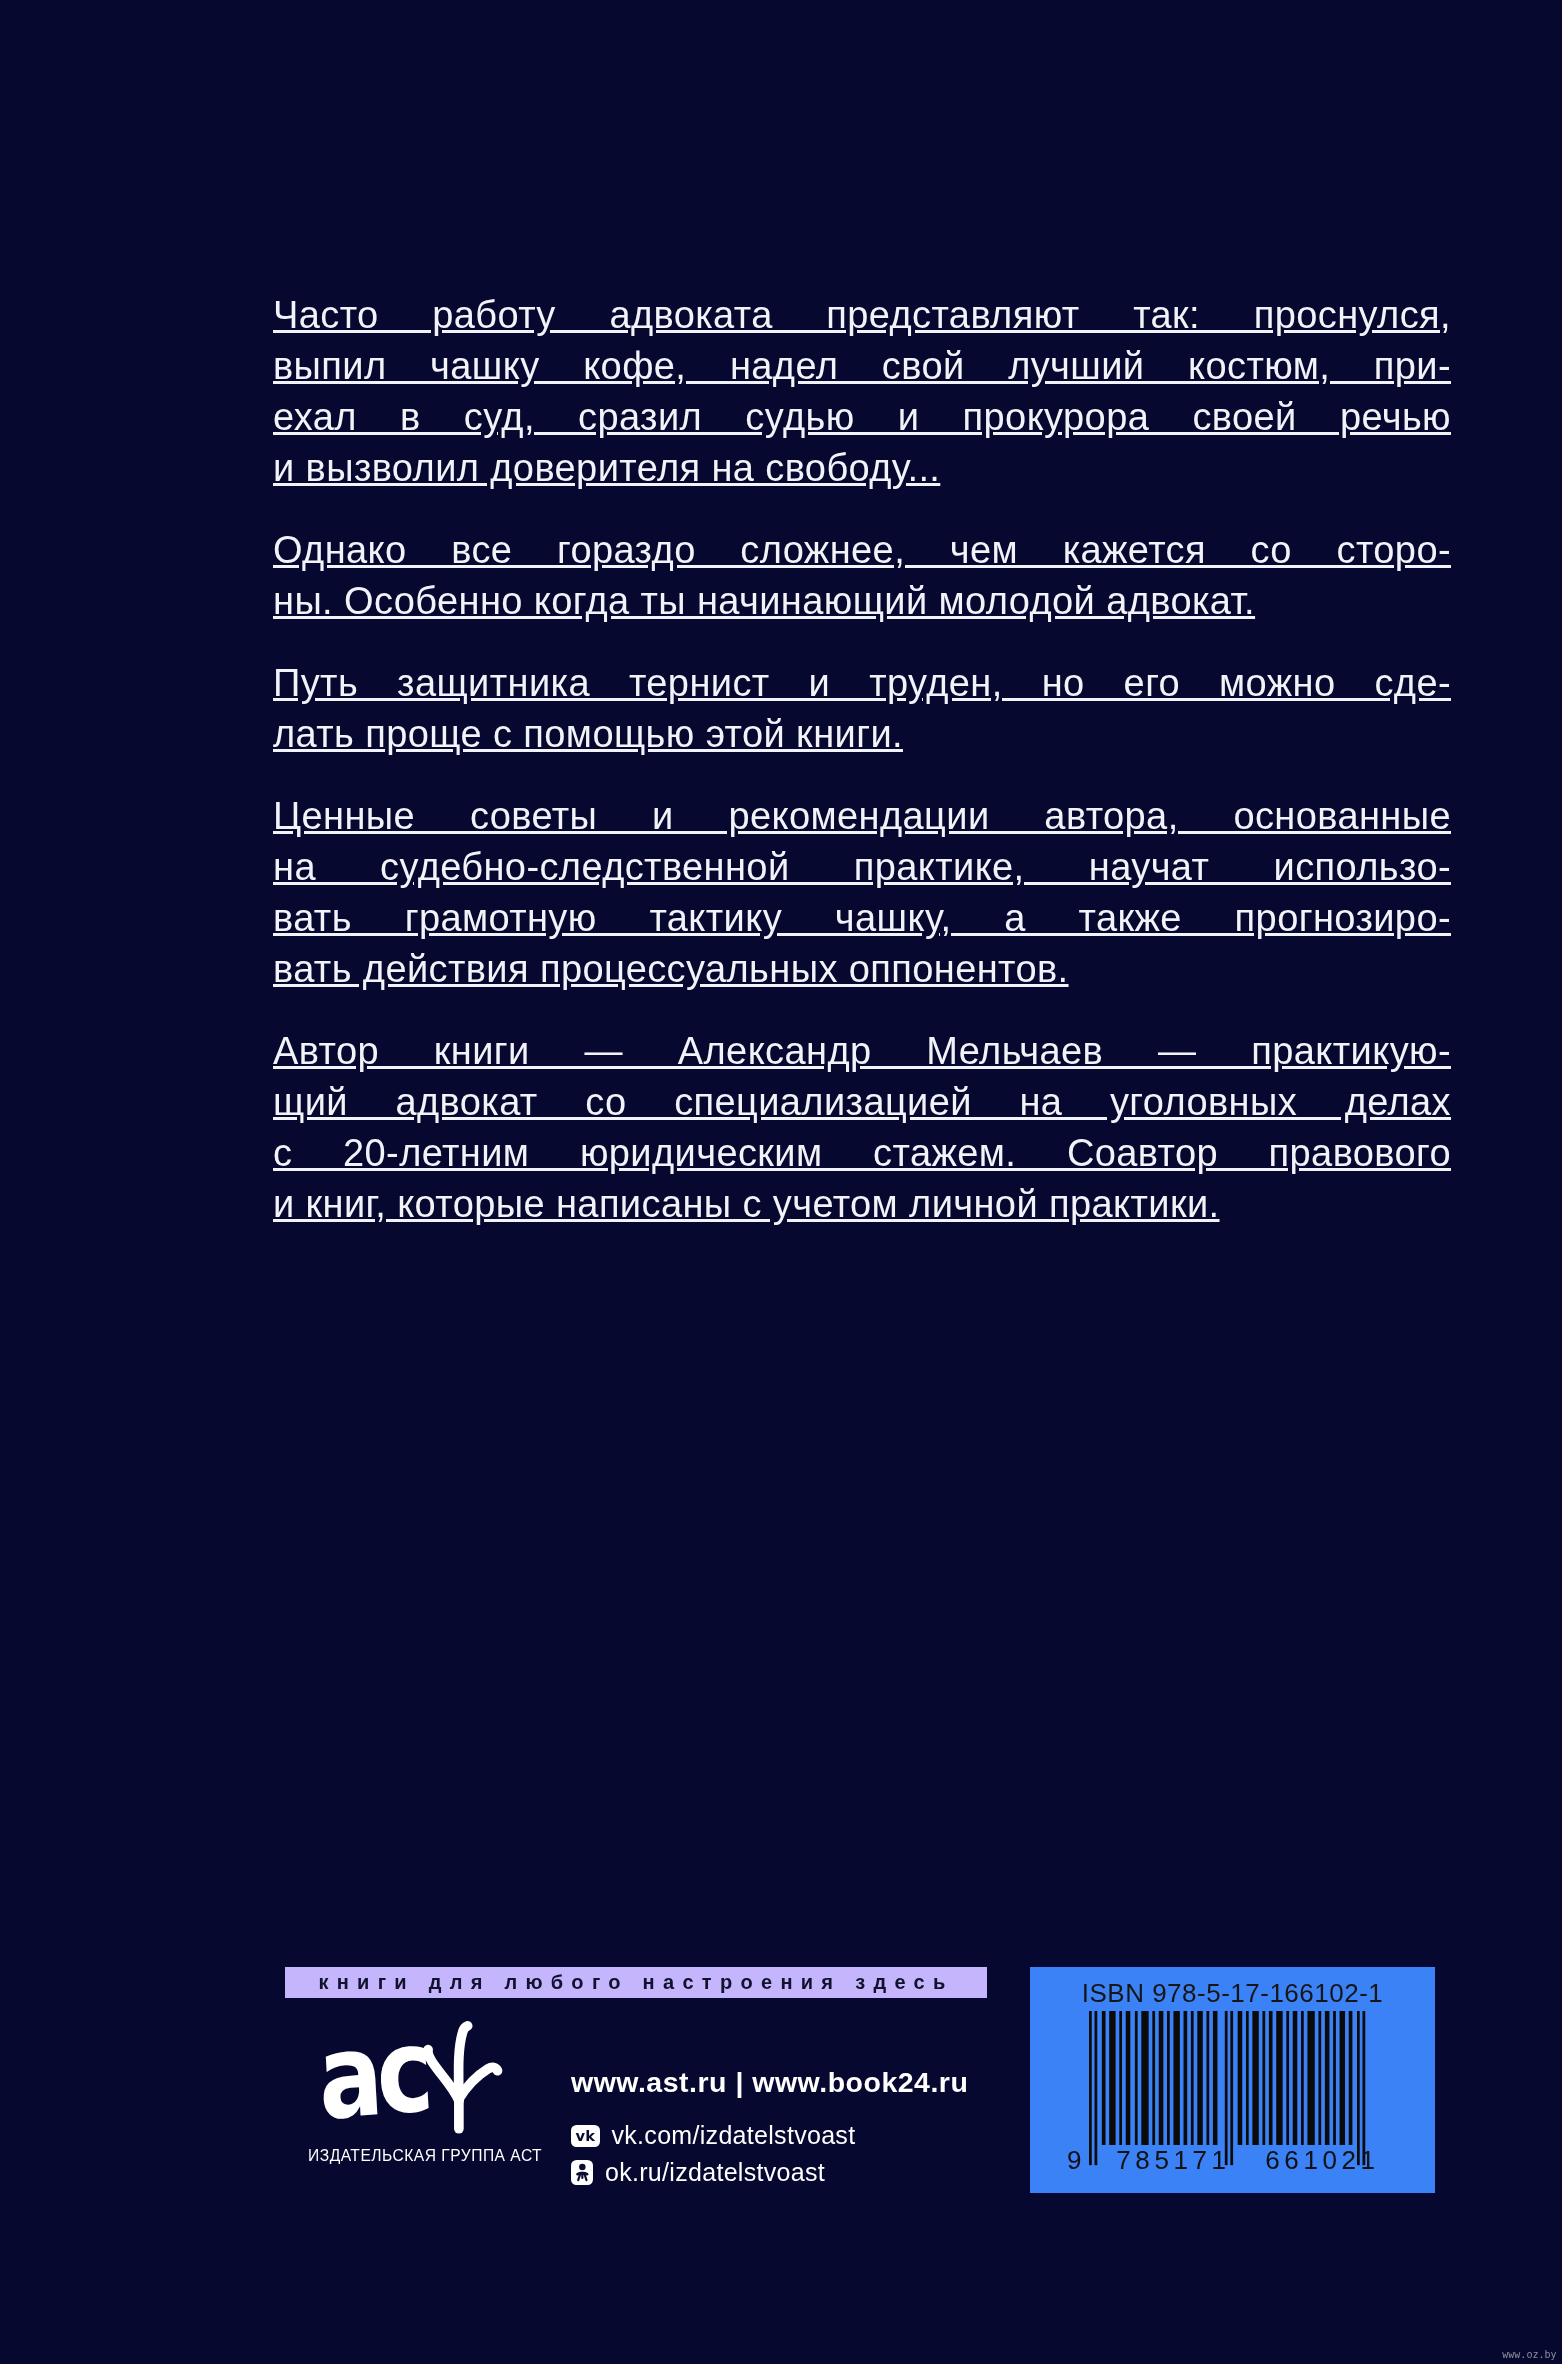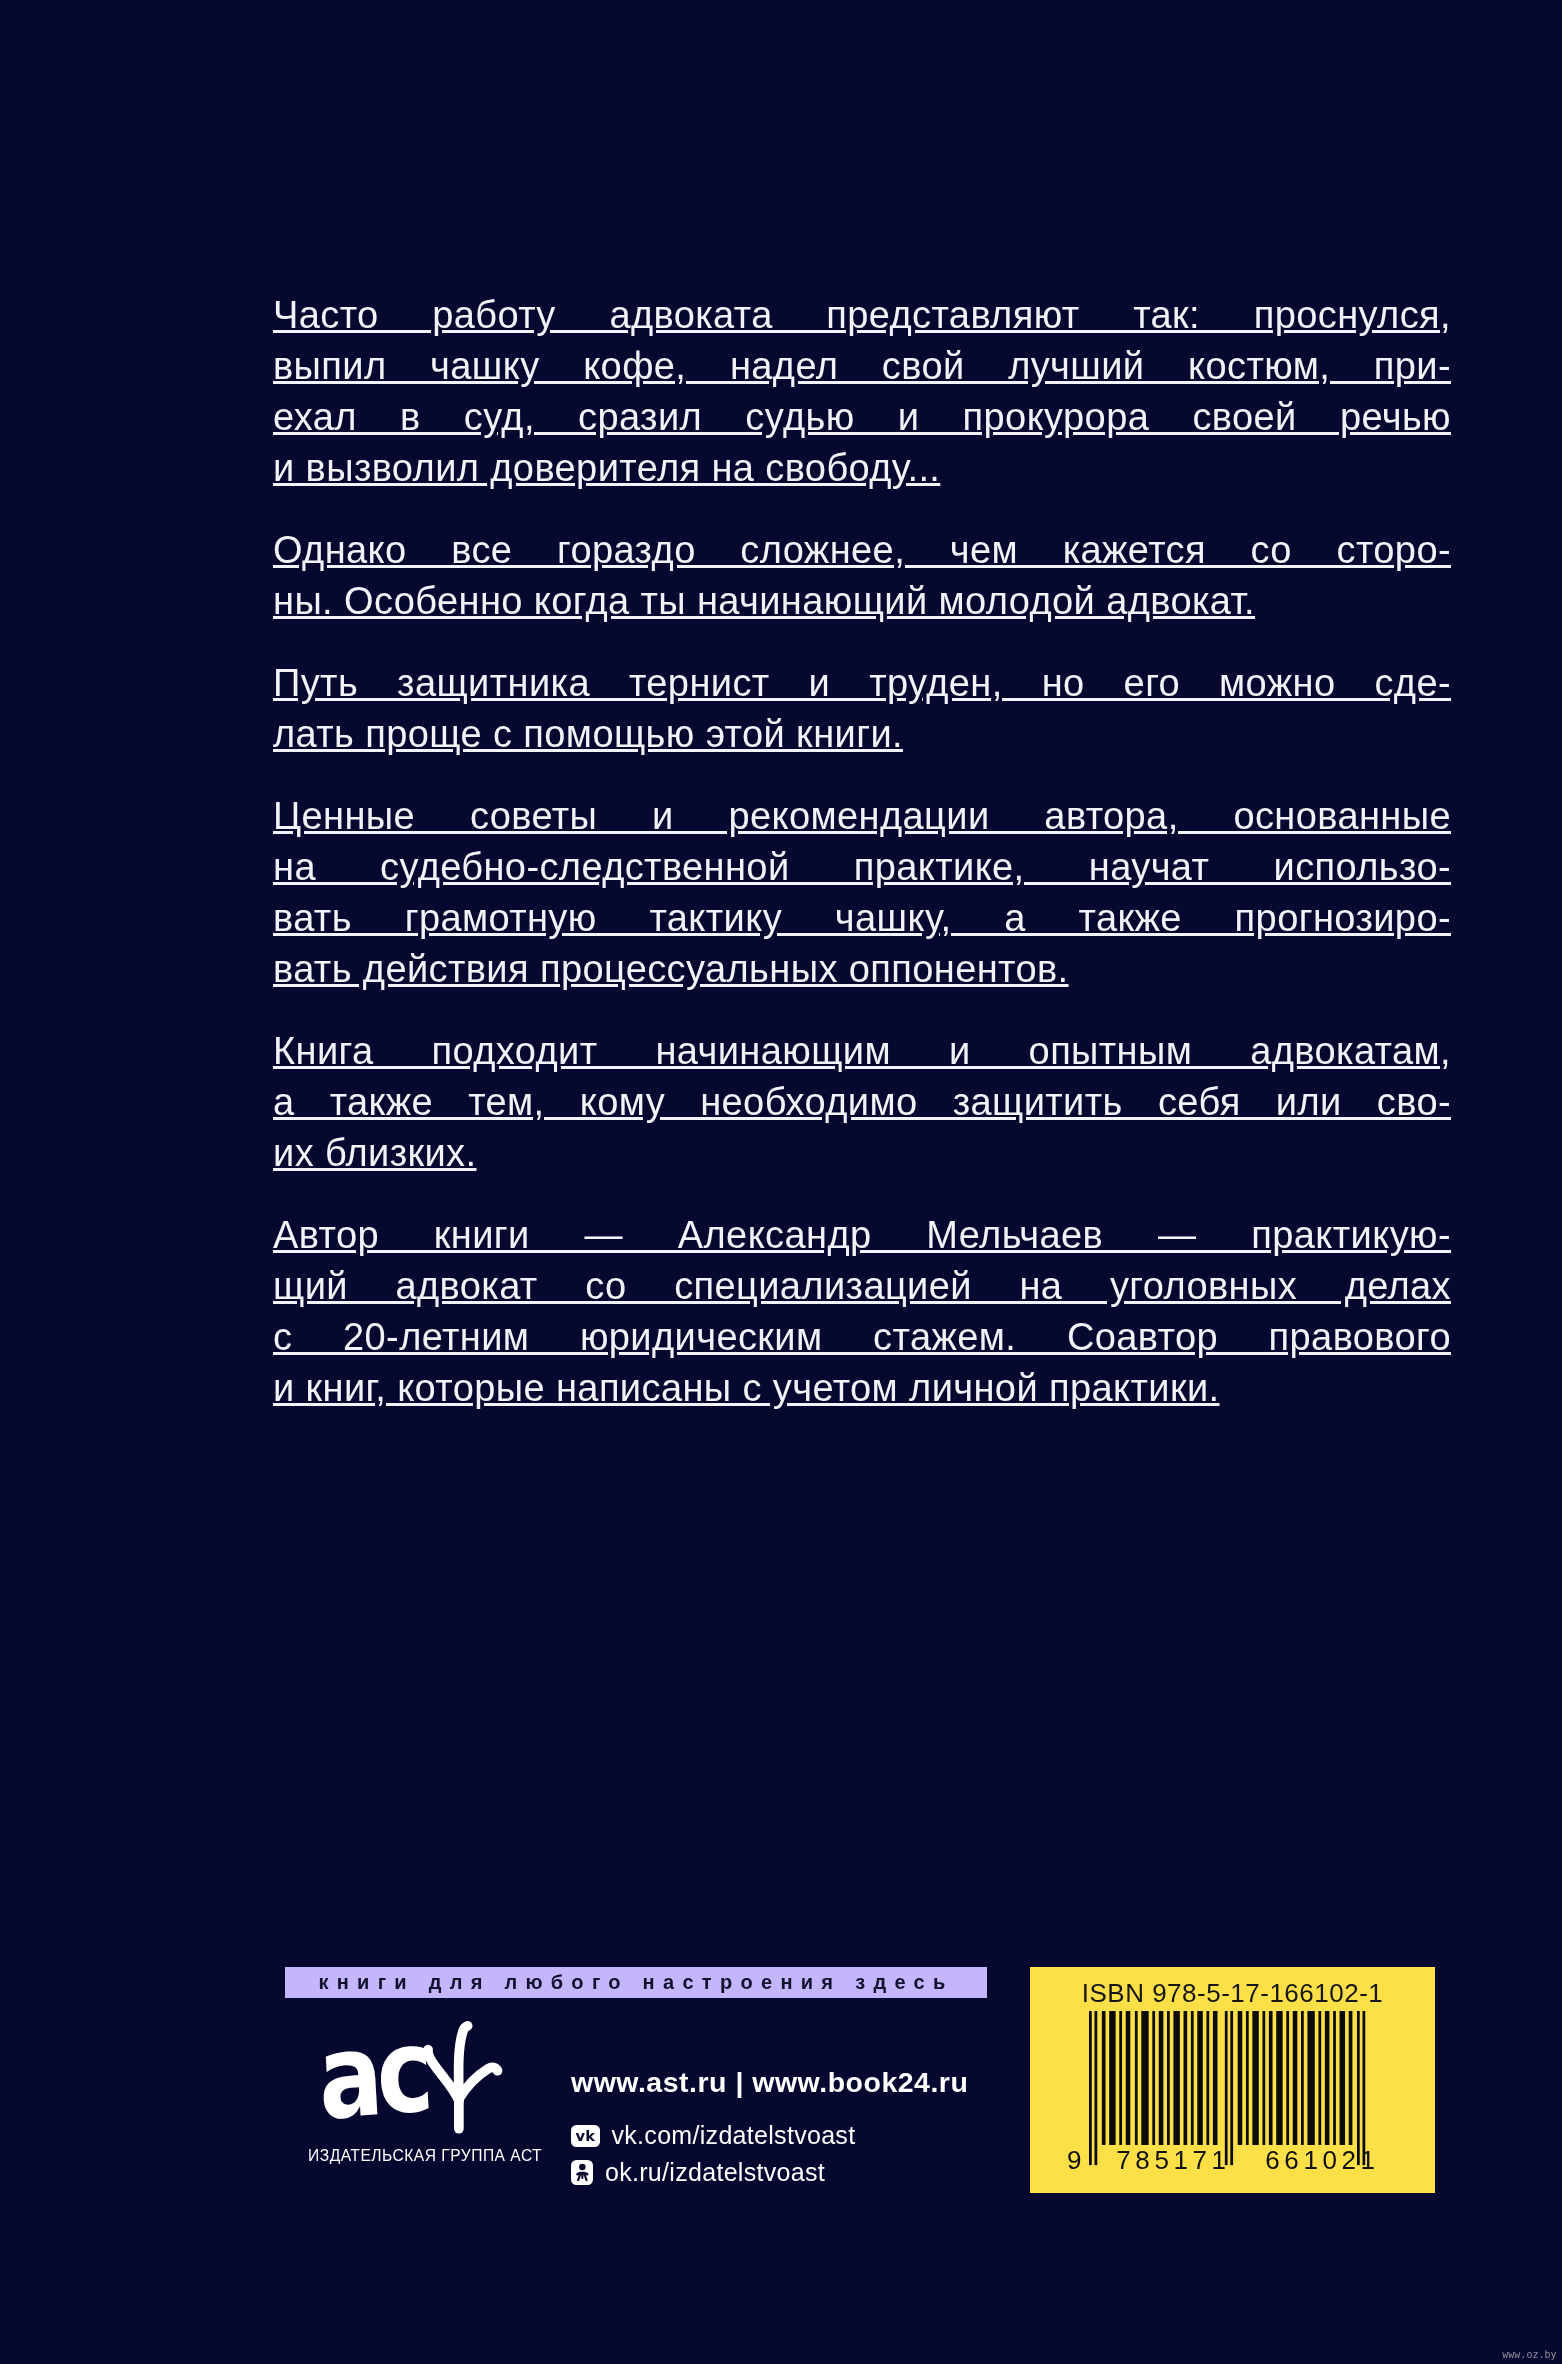--- a/index.html
+++ b/index.html
@@ -133,21 +133,21 @@
   .social-text { font-size: 25px; letter-spacing: 0.3px; }
   .social-text b { font-weight: normal; }
 
   
   .barcode {
     position: absolute;
     left: 1030px;
     top: 1967px;
     width: 405px;
     height: 226px;
-    background: #fde047;
+    background: #3b82f6;
   }
   .isbn {
     position: absolute;
     left: 0;
     top: 11px;
     width: 100%;
     text-align: center;
     color: #161616;
     font-size: 26px;
     letter-spacing: 0.5px;
@@ -201,25 +201,20 @@
       </div>
       <div class="para">
         <div class="line">Путь защитника тернист и труден, но его можно сде-</div>
         <div class="line last">лать проще с помощью этой книги.</div>
       </div>
       <div class="para">
         <div class="line">Ценные советы и рекомендации автора, основанные</div>
         <div class="line">на судебно-следственной практике, научат использо-</div>
         <div class="line">вать грамотную тактику чашку, а также прогнозиро-</div>
         <div class="line last">вать действия процессуальных оппонентов.</div>
-      </div>
-      <div class="para">
-        <div class="line">Книга подходит начинающим и опытным адвокатам,</div>
-        <div class="line">а также тем, кому необходимо защитить себя или сво-</div>
-        <div class="line last">их близких.</div>
       </div>
       <div class="para">
         <div class="line">Автор книги — Александр Мельчаев — практикую-</div>
         <div class="line">щий адвокат со специализацией на уголовных делах</div>
         <div class="line">с 20-летним юридическим стажем. Соавтор правового</div>
         <div class="line last">и книг, которые написаны с учетом личной практики.</div>
       </div>
     </div>
 
   <div class="banner">

